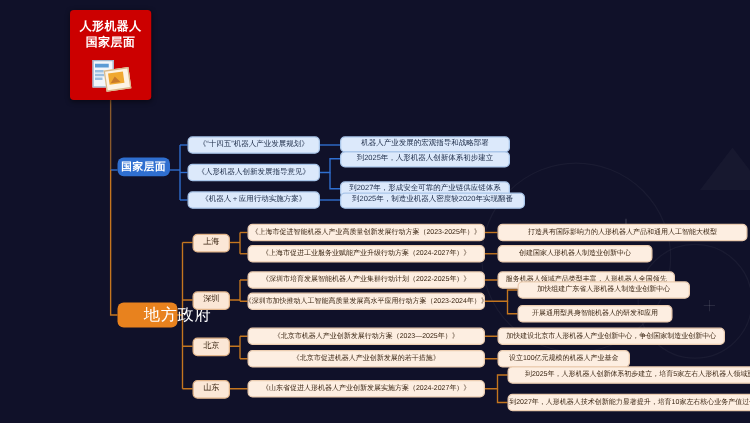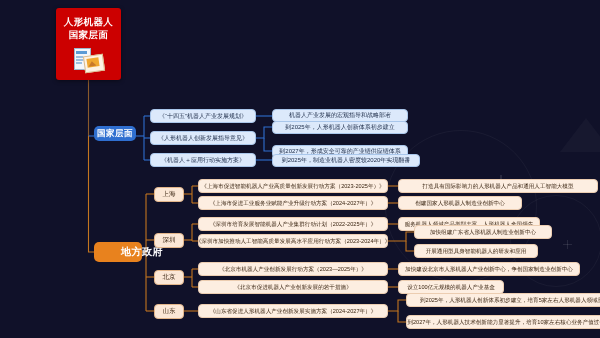--- a/index.html
+++ b/index.html
@@ -61,21 +61,21 @@
     display:flex;align-items:center;justify-content:center;
     text-align:center;white-space:nowrap;border-radius:4px;
     line-height:1.15;
   }
   
   .n-blue-hub{background:#2f6fd0;color:#ffffff;font-size:8.5px;font-weight:bold;letter-spacing:.5px;border-radius:5px;}
   .n-blue-pol{background:#dce9fb;color:#1b2a46;font-size:6px;border:1px solid #a9c6ea;}
   .n-blue-det{background:#dce9fb;color:#1b2a46;font-size:6px;border:1px solid #a9c6ea;}
 
   
-  .n-or-hub{background:#e8821e;color:#ffffff;font-size:10px;font-weight:bold;letter-spacing:.5px;border-radius:5px;padding-left:48px;}
+  .n-or-hub{background:#e8821e;color:#ffffff;font-size:13px;font-weight:normal;letter-spacing:.5px;border-radius:5px;padding-left:48px;}
   .n-or-city{background:#fbe7d6;color:#3a2512;font-size:6.5px;border:1px solid #e2b58a;border-radius:4px;}
   .n-or-pol{background:#fdeee1;color:#3a2512;font-size:5.6px;border:1px solid #eccdb1;border-radius:4px;}
   .n-or-det{background:#fdeee1;color:#3a2512;font-size:5.6px;border:1px solid #eccdb1;border-radius:4px;}
 </style>
 </head>
 <body>
 
 <div id="stage">
 
   <div class="deco c1"></div>

